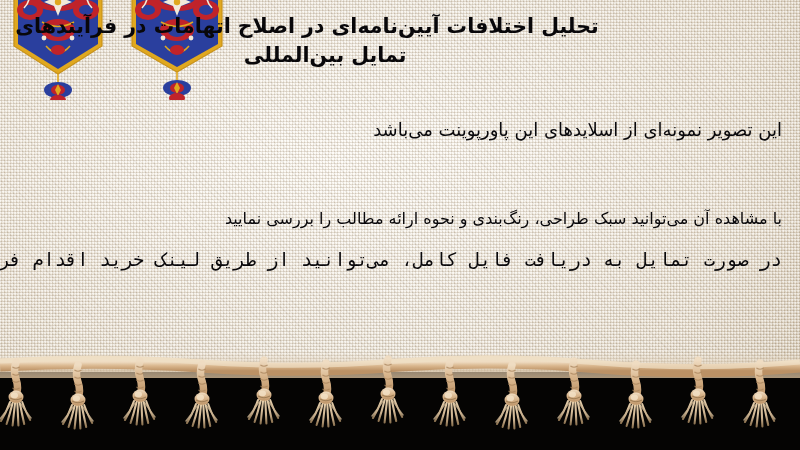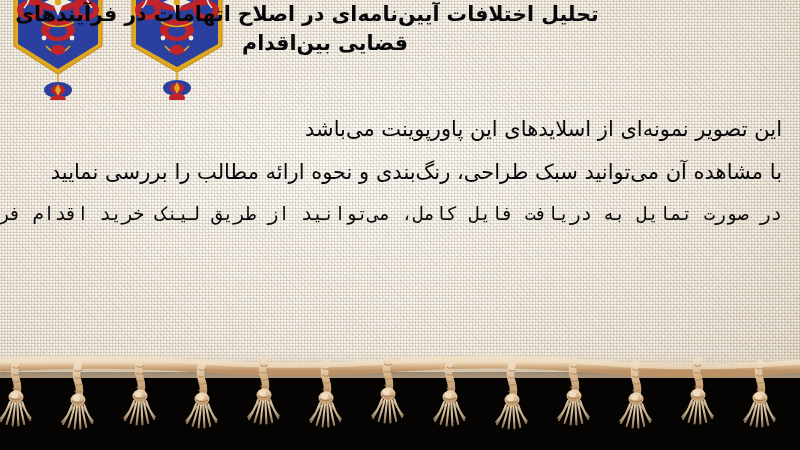--- a/index.html
+++ b/index.html
@@ -82,21 +82,21 @@
         rgba(0,0,0,0) 5px);
     opacity: 0.7;
   }
 
   
   .medallion-group { position: absolute; top: 0; left: 0; }
 
   
   .title-block {
     position: absolute;
-    top: 0;
+    top: 12px;
     left: 0;
     width: 800px;
     text-align: center;
     direction: rtl;
     z-index: 6;
   }
   .title-line {
     display: block;
     font-size: 20.5px;
     font-weight: bold;
@@ -117,22 +117,22 @@
     text-align: right;
     z-index: 6;
   }
   .body-line {
     display: block;
     color: #09080b;
     font-size: 19.5px;
     line-height: 43px;
     white-space: nowrap;
   }
-  .body-line.l1 { font-size: 21px; }
-  .body-line.l2 { font-size: 21px; }
+  .body-line.l1 { font-size: 18px; }
+  .body-line.l2 { font-size: 16px; margin-top: 46px; }
   .body-line.l3 { font-size: 18.6px; font-family: Liberation Mono, monospace; }
 
   
   .black-band {
     position: absolute;
     left: 0;
     top: 372px;
     width: 800px;
     height: 78px;
     background: #050403;
@@ -252,21 +252,21 @@
           <ellipse cx="177" cy="88" rx="7" ry="5" fill="#c0232a"></ellipse>
           <path d="M177,82 L180,88 L177,94 L174,88 Z" fill="#e0a81f"></path>
           <ellipse cx="177" cy="98" rx="8" ry="5" fill="#c0232a"></ellipse>
         </g>
       </g>
     </svg>
   </div>
 
   <div class="title-block">
     <span class="title-line l1">تحلیل اختلافات آیین‌نامه‌ای در اصلاح اتهامات در فرآیندهای</span>
-    <span class="title-line l2">قضایی بین‌اقدام</span>
+    <span class="title-line l2">تمایل بین‌المللی</span>
   </div>
 
   <div class="body-block">
     <span class="body-line l1">این تصویر نمونه‌ای از اسلایدهای این پاورپوینت می‌باشد</span>
     <span class="body-line l2">با مشاهده آن می‌توانید سبک طراحی، رنگ‌بندی و نحوه ارائه مطالب را بررسی نمایید</span>
     <span class="body-line l3">در صورت تمایل به دریافت فایل کامل، می‌توانید از طریق لینک خرید اقدام فرمایید</span>
   </div>
 
   <div class="black-band"></div>
   <div class="selvedge"></div>

